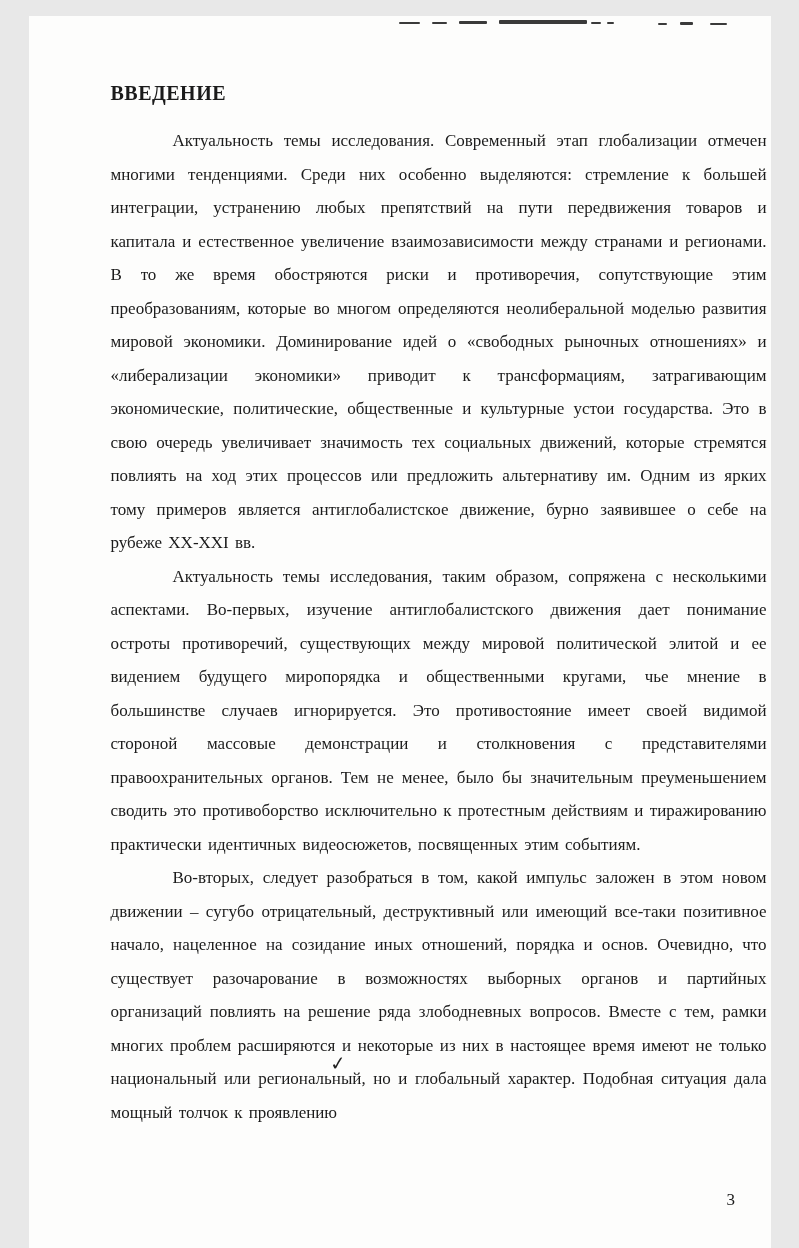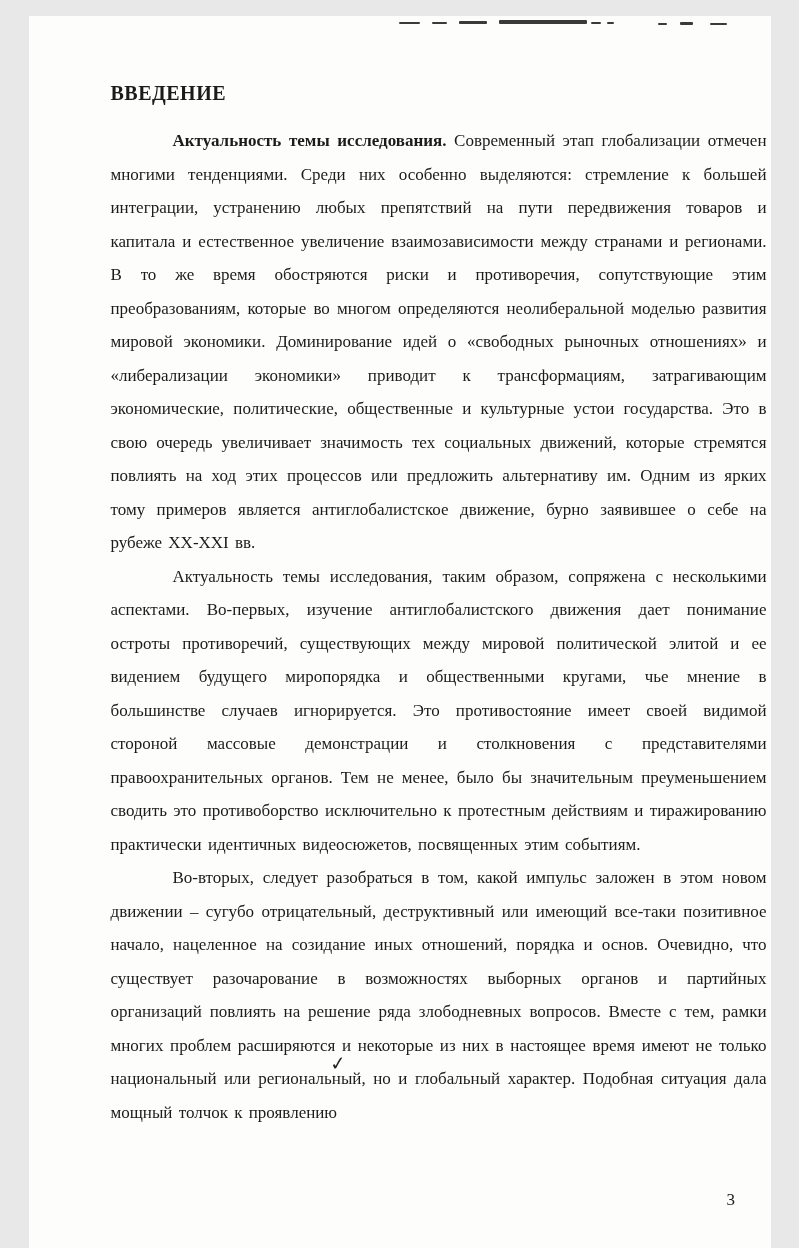--- a/index.html
+++ b/index.html
@@ -33,21 +33,21 @@
   }
   .para {
     margin: 0;
     font-size: 17px;
     line-height: 33.5px;
     text-align: justify;
     text-indent: 62px;
     word-spacing: 2px;
   }
   .para .lead {
-    font-weight: bold;
+    font-weight: normal;
   }
   
   .scan-noise {
     position: absolute;
     background: #3a3a3a;
     border-radius: 1px;
   }
   .handwritten-check {
     position: absolute;
     left: 301px;

